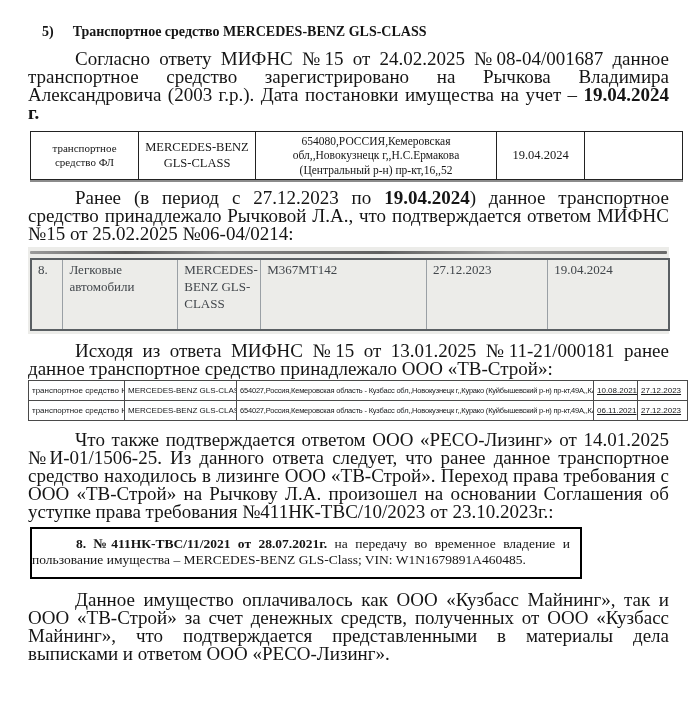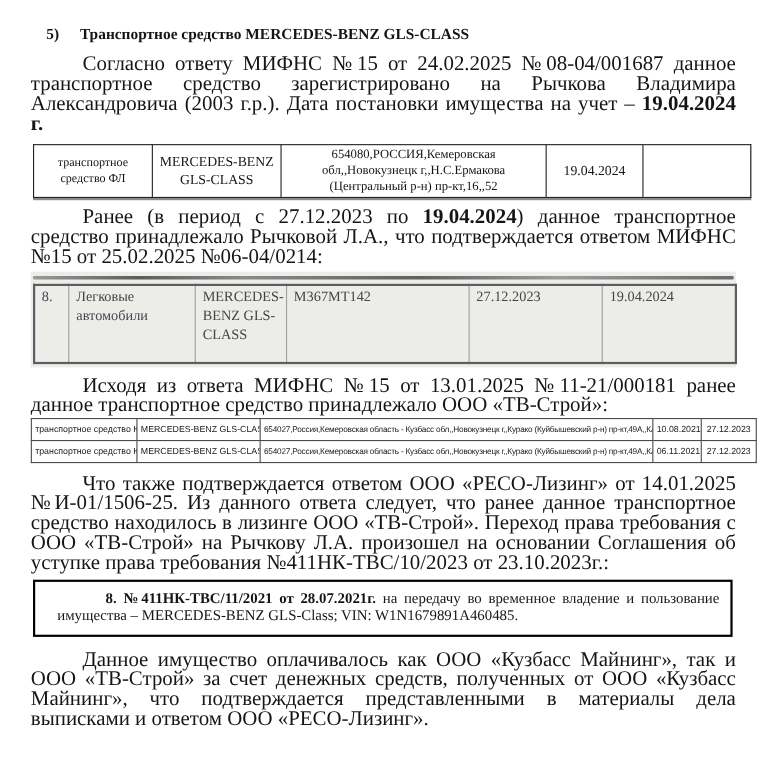--- a/index.html
+++ b/index.html
@@ -30,25 +30,25 @@
   table.scan{width:640px;border-collapse:collapse;table-layout:fixed;
              font-size:13px;color:#41464b;border:2px solid #5a5f63;}
   table.scan td{border:1px solid #9aa0a5;padding:2px 6px 16px 6px;vertical-align:top;line-height:1.3;}
 
   
   table.yul{width:659px;border-collapse:collapse;table-layout:fixed;margin:2px 0 10px 0;
             font-family:"Liberation Sans","DejaVu Sans",sans-serif;font-size:8px;color:#16181a;}
   table.yul td{border:1px solid #4a4a4a;padding:1px 3px;height:17px;vertical-align:middle;
                white-space:nowrap;overflow:hidden;}
   table.yul td.addr{font-size:7.5px;letter-spacing:-0.2px;}
-  table.yul td.date{text-align:center;}
+  table.yul td.date{text-align:left;text-decoration:underline;}
 
   
-  .box{border:2px solid #000;width:636px;box-sizing:border-box;margin:6px 0 12px 2px;
-       padding:7px 10px 8px 20px;}
+  .box{border:2px solid #000;width:552px;box-sizing:border-box;margin:6px 0 12px 2px;
+       padding:7px 10px 8px 0;}
   .box p{font-size:13.5px;line-height:16.5px;text-align:justify;text-indent:44px;margin:0;}
   b{font-weight:bold;}
 </style>
 </head>
 <body>
 
 <div class="heading">
   <span class="num">5)</span><span>Транспортное средство MERCEDES-BENZ GLS-CLASS</span>
 </div>
 

